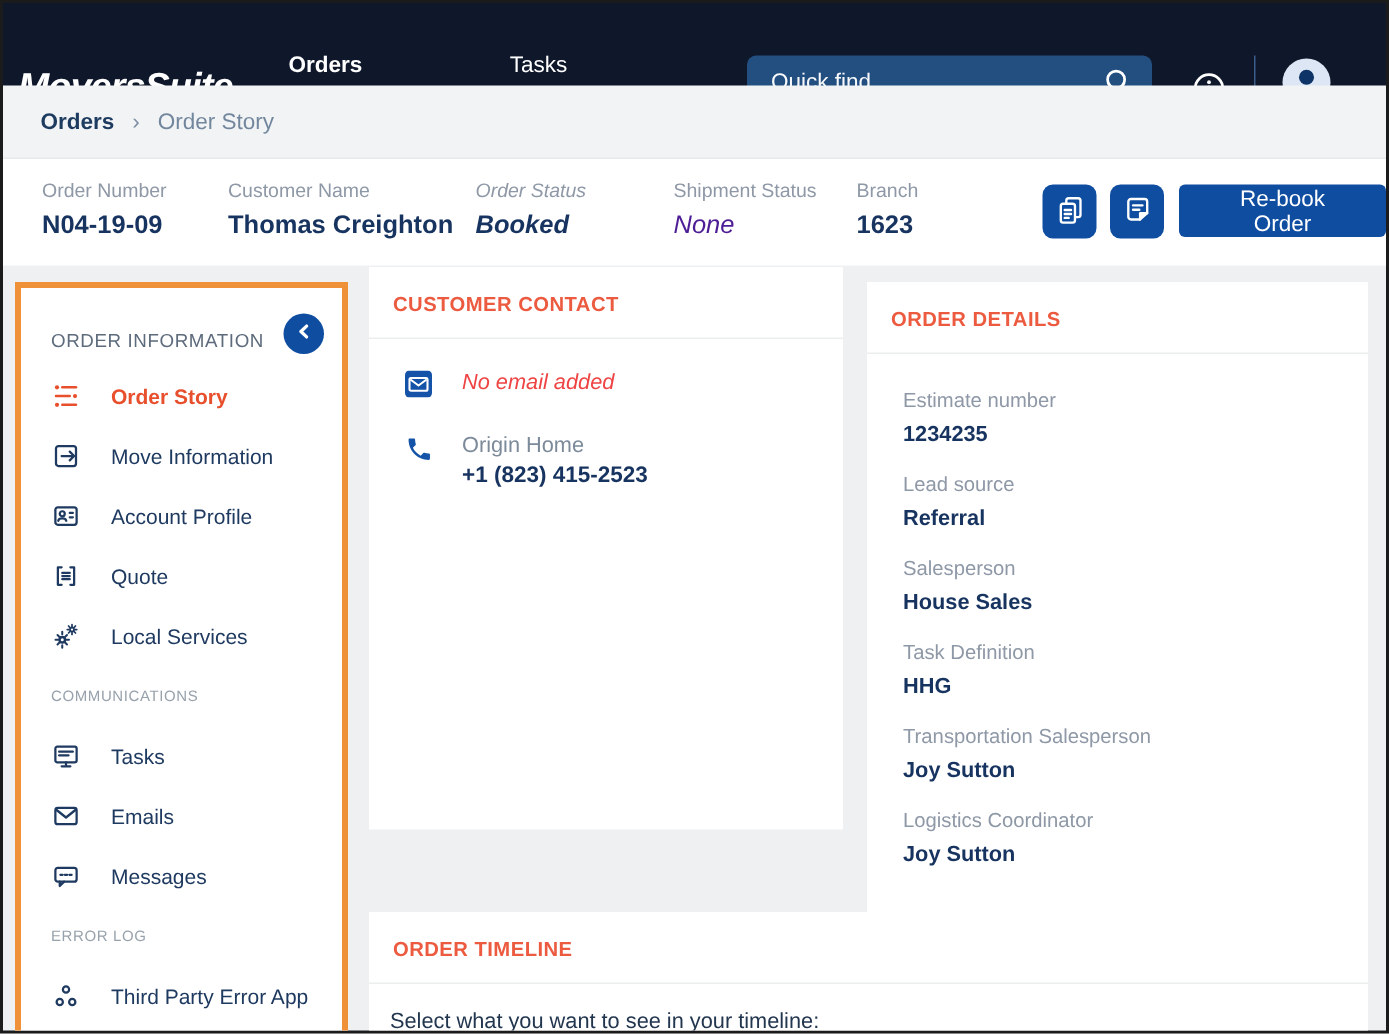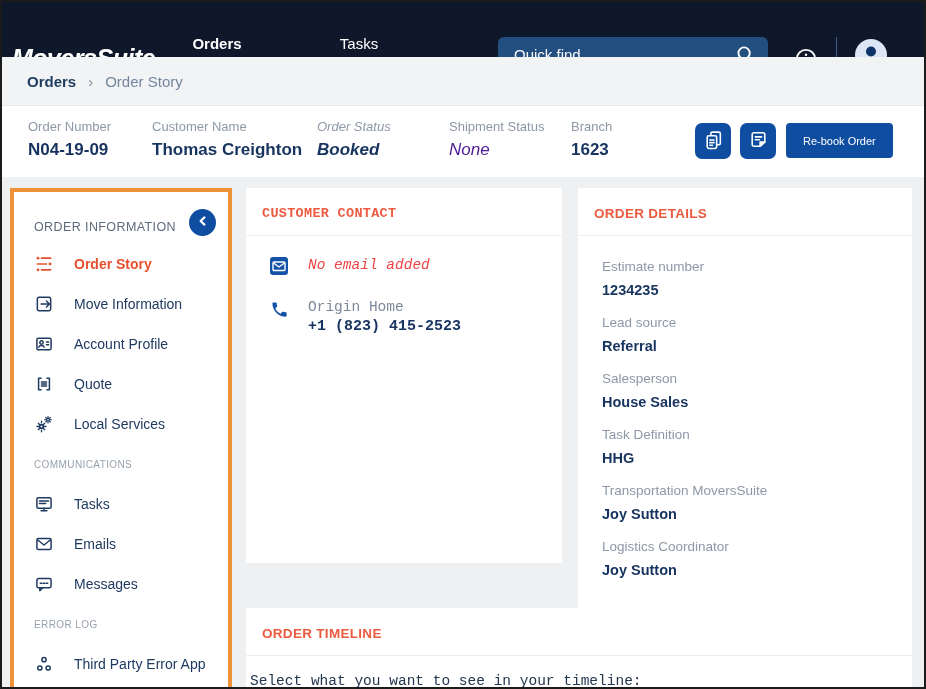--- a/index.html
+++ b/index.html
@@ -68,23 +68,23 @@
   .oh-field { position:absolute; top:13px; }
   .oh-label { color:#8e98a6; font-size:13px; line-height:16px; white-space:nowrap; }
   .oh-value { color:#17335f; font-size:17px; font-weight:700; margin-top:5px; white-space:nowrap; }
   .oh-value.empty { color:#4c1d95; font-weight:400; font-style:italic; }
   .sq-btn {
     position:absolute; top:17px; width:36px; height:36px; border-radius:7px;
     background:#0f4da1; border:none; display:flex; align-items:center;
     justify-content:center; cursor:pointer;
   }
   .rebook-btn {
-    position:absolute; top:17px; left:784px; height:35px; padding:0 17px;
+    position:absolute; top:17px; left:784px; height:35px; padding:0 28px;
     background:#0f4da1; border:none; border-radius:4px; color:#fff;
-    font-size:11px; font-family:"Liberation Sans", sans-serif; cursor:pointer;
+    font-size:15px; font-family:"Liberation Sans", sans-serif; cursor:pointer;
   }
 
   
   .main { position:absolute; left:0; top:175px; width:922px; height:510px; }
 
   
   .sidebar-card {
     position:absolute; left:8px; top:11px; width:222px; height:560px;
     background:#fff; border:4px solid #ef9138;
   }
@@ -107,37 +107,37 @@
   .sb-item.active { color:#e8502d; font-weight:600; }
   .sb-section {
     height:40px; display:flex; align-items:center; padding-left:20px;
     color:#98a2ac; font-size:10px; letter-spacing:0.4px;
   }
 
   
   .card { position:absolute; background:#fff; }
   .card-head { padding:16px 16px 13px 16px; border-bottom:1px solid #ebedee; }
   .card-title { color:#ec5b40; font-size:13.5px; font-weight:700; letter-spacing:0.3px; }
-  .contact-card { left:244px; top:11px; width:316px; height:375px;font-family:Liberation Mono, monospace; }
+  .contact-card { left:244px; top:1px; width:316px; height:375px; }
   .details-card { left:576px; top:11px; width:334px; height:465px; }
   .timeline-card { left:244px; top:431px; width:666px; height:200px; }
 
   .cc-body { padding:20px 16px 0 24px; }
   .cc-row { display:flex; align-items:flex-start; margin-bottom:24px; }
   .cc-ico { width:20px; display:flex; margin-right:18px; flex:0 0 auto; margin-top:1px; }
   .cc-empty { color:#ef4444; font-size:14.5px; font-style:italic; margin-top:1px; }
   .cc-phone-label { color:#7c8a9a; font-size:14.5px; }
   .cc-phone-number { color:#17335f; font-size:15px; font-weight:700; margin-top:3px; }
 
   .od-body { padding:22px 16px 0 24px; }
   .od-field { margin-bottom:14px; }
   .od-label { color:#8e98a6; font-size:13.5px; line-height:18px; }
   .od-value { color:#17335f; font-size:14.5px; font-weight:700; line-height:20px; margin-top:4px; }
 
-  .tl-body { padding:17px 16px 0 4px;font-family:Liberation Mono, monospace; }
+  .tl-body { padding:17px 16px 0 14px; }
   .tl-prompt { color:#22364f; font-size:14.5px; }
 </style>
 </head>
 <body>
 
 <div id="page">
 
   <header class="topbar">
     <div class="logo">
       <span class="logo-main">MoversSuite</span>
@@ -392,21 +392,21 @@
         </div>
         <div class="od-field">
           <div class="od-label">Salesperson</div>
           <div class="od-value">House Sales</div>
         </div>
         <div class="od-field">
           <div class="od-label">Task Definition</div>
           <div class="od-value">HHG</div>
         </div>
         <div class="od-field">
-          <div class="od-label">Transportation MoversSuite</div>
+          <div class="od-label">Transportation Salesperson</div>
           <div class="od-value">Joy Sutton</div>
         </div>
         <div class="od-field">
           <div class="od-label">Logistics Coordinator</div>
           <div class="od-value">Joy Sutton</div>
         </div>
       </div>
     </section>
 
     <section class="card timeline-card">

